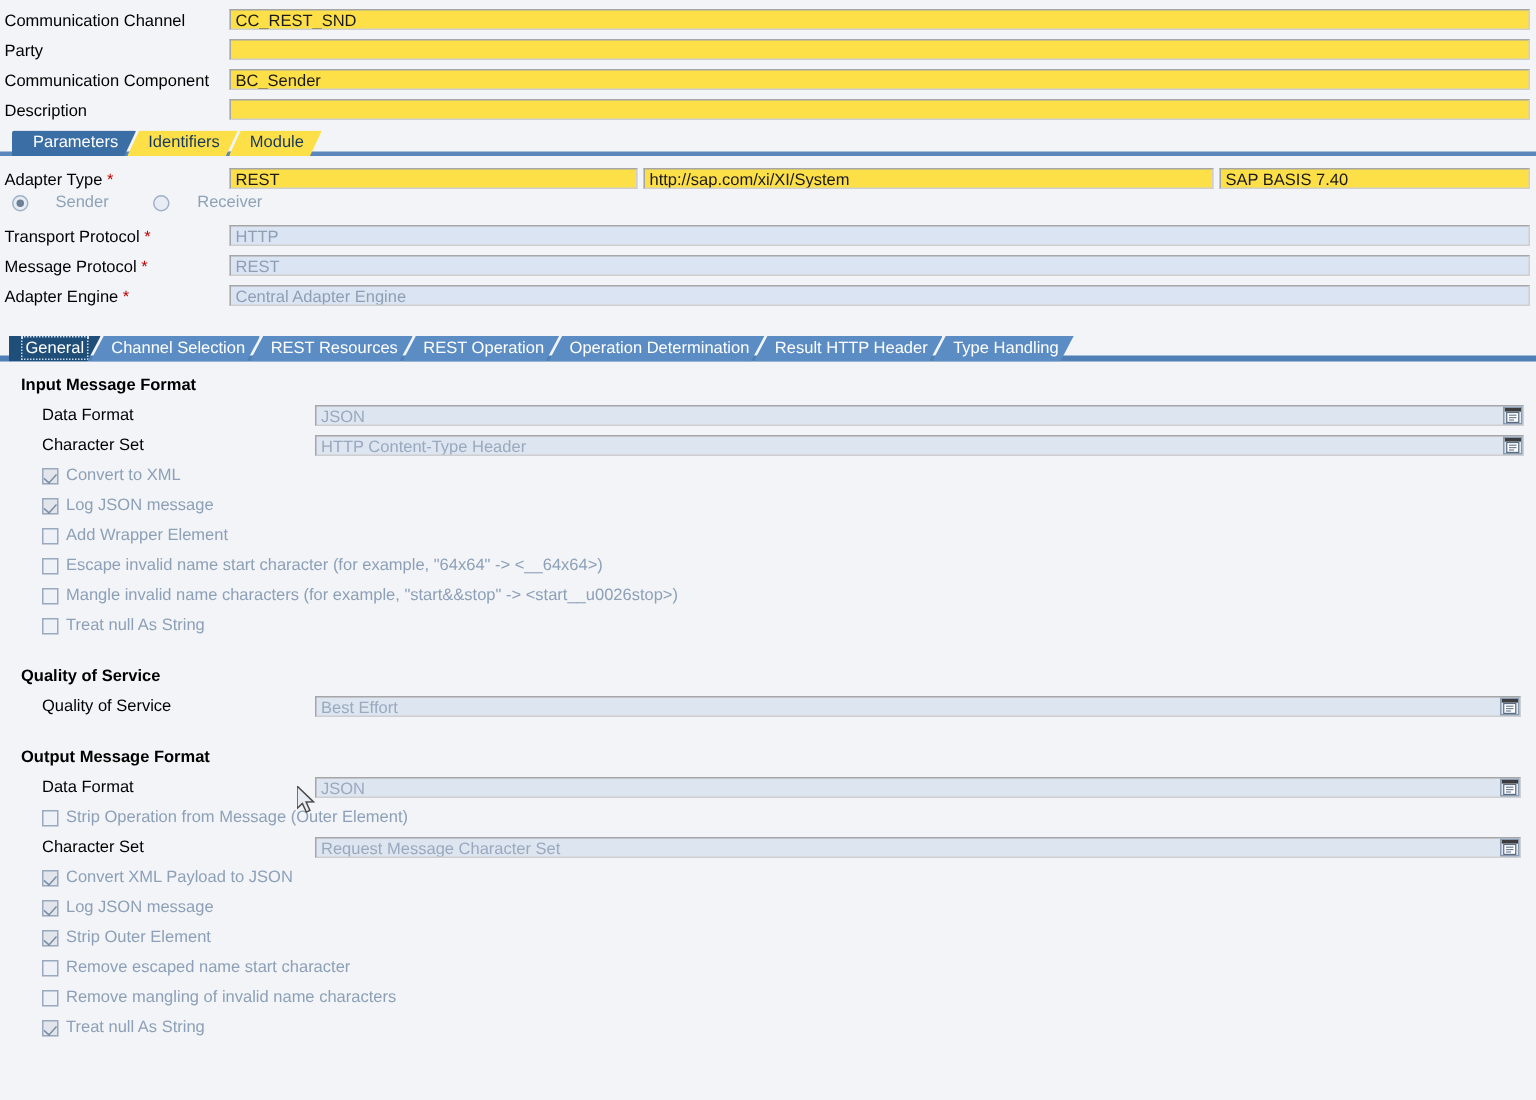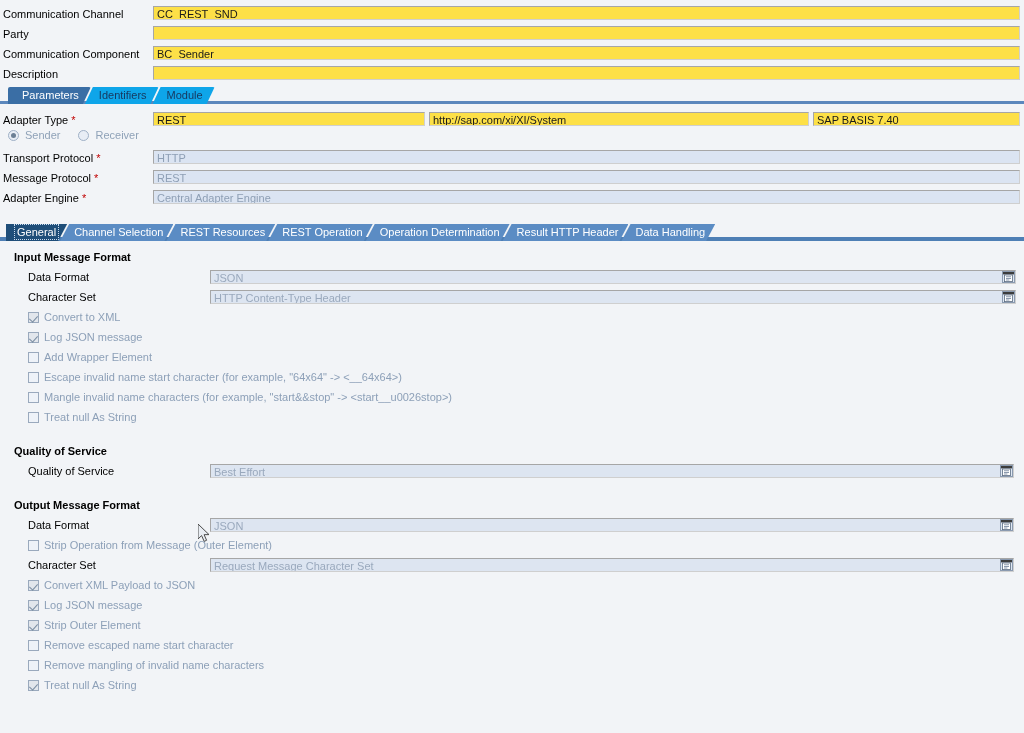--- a/index.html
+++ b/index.html
@@ -84,33 +84,33 @@
     font-size: 11px;
     color: #ffffff;
     background: #3a6ea5;
     margin-right: -6px;
     border-top-left-radius: 2px;
     border-top-right-radius: 2px;
     transform: skewX(0deg);
     clip-path: polygon(8px 0, 100% 0, calc(100% - 8px) 100%, 0 100%);
   }
   .tab.inactive {
-    background: #0ea5e9;
+    background: #fde047;
     color: #17375e;
   }
   .tab.first { clip-path: polygon(0 0, 100% 0, calc(100% - 8px) 100%, 0 100%); }
 
   
   .adapter { padding-top: 2px; }
   .radio-row {
     display: flex;
     align-items: center;
     height: 18px;
     padding-left: 8px;
-    gap: 6px;
+    gap: 18px;
   }
   .radio {
     width: 11px; height: 11px;
     border-radius: 50%;
     background: #e8edf5;
     border: 1px solid #9fb0c6;
     box-sizing: border-box;
     position: relative;
     flex: none;
   }
@@ -357,21 +357,21 @@
   <div class="stab">
     <span class="stab-txt">REST Operation</span>
   </div>
   <div class="stab">
     <span class="stab-txt">Operation Determination</span>
   </div>
   <div class="stab">
     <span class="stab-txt">Result HTTP Header</span>
   </div>
   <div class="stab">
-    <span class="stab-txt">Data Handling</span>
+    <span class="stab-txt">Type Handling</span>
   </div>
 </div>
 
 <div class="pane">
 
   <div class="sec-title">Input Message Format</div>
 
   <div class="frow">
     <div class="flabel">Data Format</div>
     <div class="fwrap">

